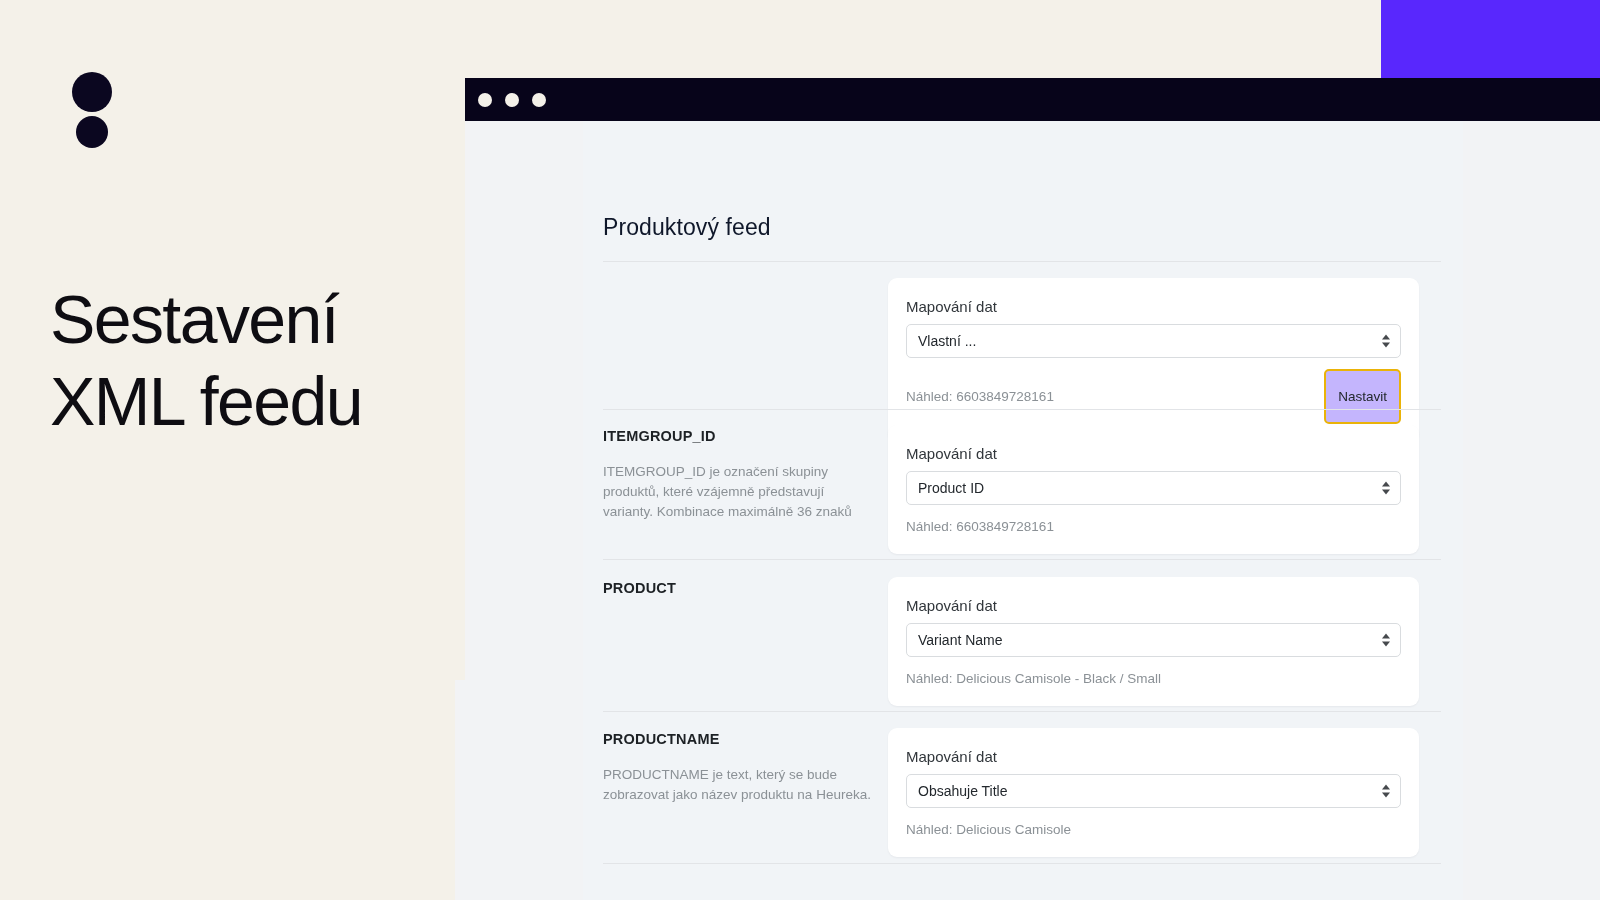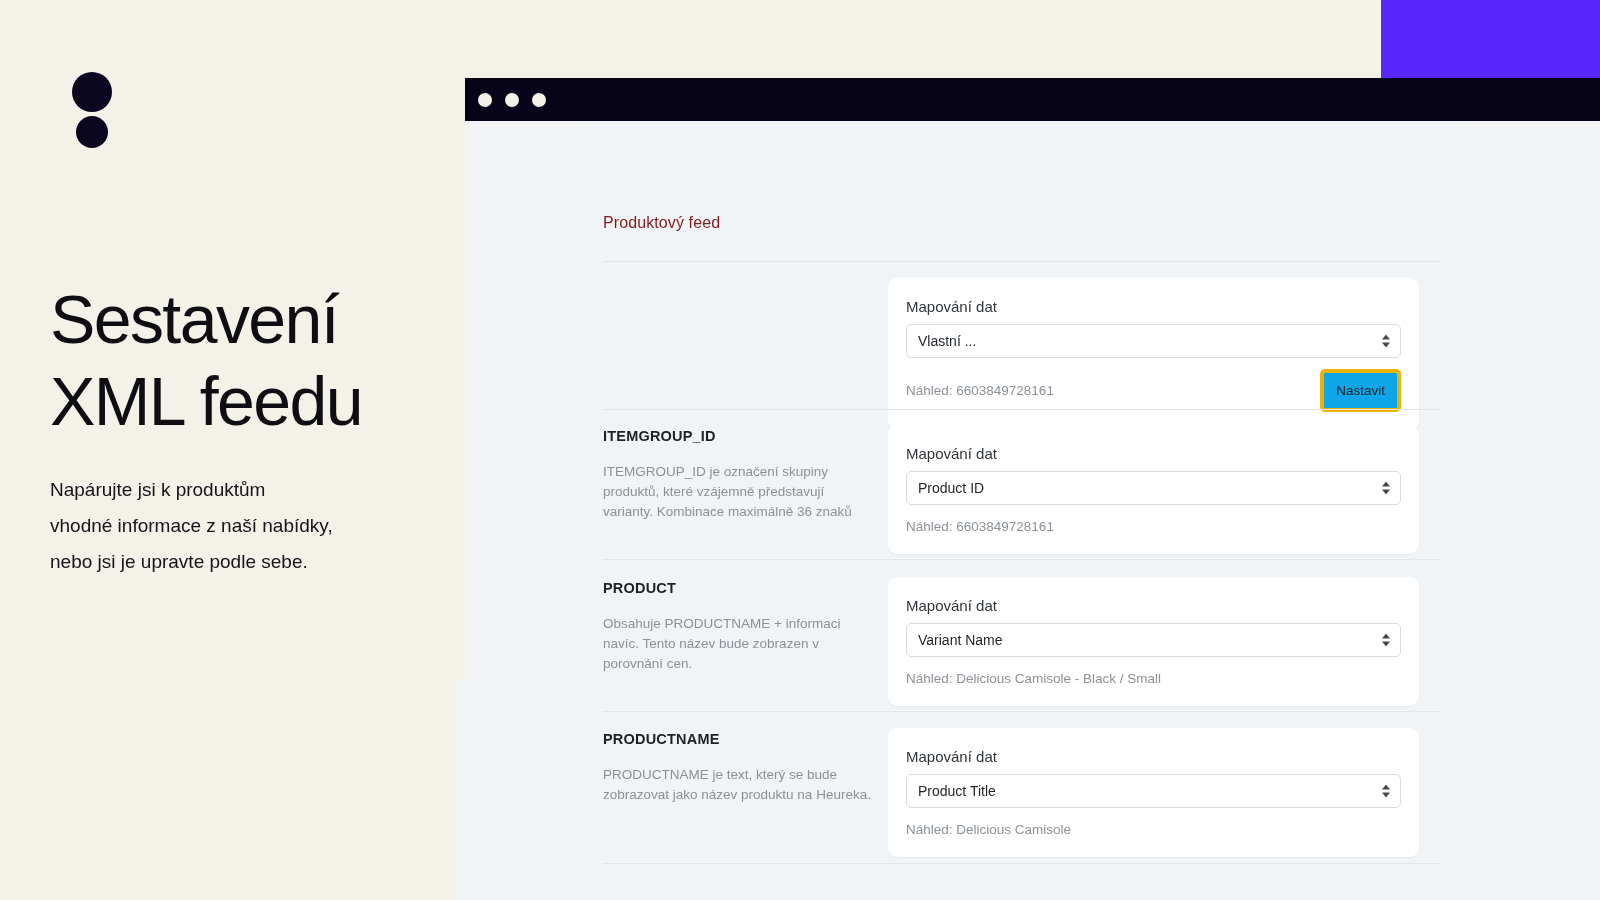--- a/index.html
+++ b/index.html
@@ -165,22 +165,22 @@
     top: 0;
     width: 880px;
     height: 779px;
     background: #f1f4f7;
   }
 
   .page-title {
     position: absolute;
     left: 20px;
     top: 93px;
-    font-size: 16px;
-    color: #7f1d1d;
+    font-size: 23px;
+    color: #0f172a;
     font-weight: 400;
     letter-spacing: 0.1px;
   }
 
   .rule {
     position: absolute;
     left: 20px;
     width: 838px;
     height: 1px;
     background: #e2e4e7;
@@ -269,50 +269,47 @@
     justify-content: space-between;
     margin-top: 11px;
     min-height: 20px;
   }
   .preview-text {
     font-size: 13.5px;
     color: #8b9196;
     font-weight: 400;
   }
   .btn {
-    border: 4px solid #eab308;
+    border: 2px solid #eab308;
     border-radius: 5px;
-    background: #0ea5e9;
+    background: #c4b5fd;
     color: #23282d;
     font-size: 13.5px;
     font-family: "Liberation Sans", sans-serif;
-    padding: 10px 12px;
+    padding: 18px 12px;
     cursor: pointer;
     white-space: nowrap;
   }
 </style>
 </head>
 <body>
 
 <div class="stage">
 
   <div class="purple-block"></div>
 
   <div class="hero">
 
     <div class="logo">
       <div class="dot-big"></div>
       <div class="dot-small"></div>
     </div>
 
     <div class="hero-title">Sestavení
 XML feedu</div>
-    <div class="hero-sub">Napárujte jsi k produktům
-vhodné informace z naší nabídky,
-nebo jsi je upravte podle sebe.</div>
 
     <div class="shape-orange"></div>
     <div class="shape-leaf"></div>
     <div class="shape-gray"></div>
   </div>
 
   <div class="browser">
 
     <div class="titlebar">
       <span class="tdot"></span>
@@ -367,21 +364,20 @@
               </div>
             </div>
           </div>
         </div>
 
         <div class="rule" style="top:438px"></div>
 
         <div class="feed-row" style="top:459px; height:180px">
           <div class="row-left">
             <div class="field-name">PRODUCT</div>
-            <div class="field-desc">Obsahuje PRODUCTNAME + informaci navíc. Tento název bude zobrazen v porovnání cen.</div>
           </div>
           <div class="card" style="top:-3px">
             <div class="card-inner">
               <div class="card-label">Mapování dat</div>
               <div class="select">
                 <span>Variant Name</span>
                 <span class="spinner">
                     <i class="up"></i>
                     <i class="down"></i>
                   </span>
@@ -397,21 +393,21 @@
 
         <div class="feed-row" style="top:610px; height:180px">
           <div class="row-left">
             <div class="field-name">PRODUCTNAME</div>
             <div class="field-desc">PRODUCTNAME je text, který se bude zobrazovat jako název produktu na Heureka.</div>
           </div>
           <div class="card" style="top:-3px">
             <div class="card-inner">
               <div class="card-label">Mapování dat</div>
               <div class="select">
-                <span>Product Title</span>
+                <span>Obsahuje Title</span>
                 <span class="spinner">
                     <i class="up"></i>
                     <i class="down"></i>
                   </span>
               </div>
               <div class="preview-row">
                 <span class="preview-text">Náhled: Delicious Camisole</span>
               </div>
             </div>
           </div>

